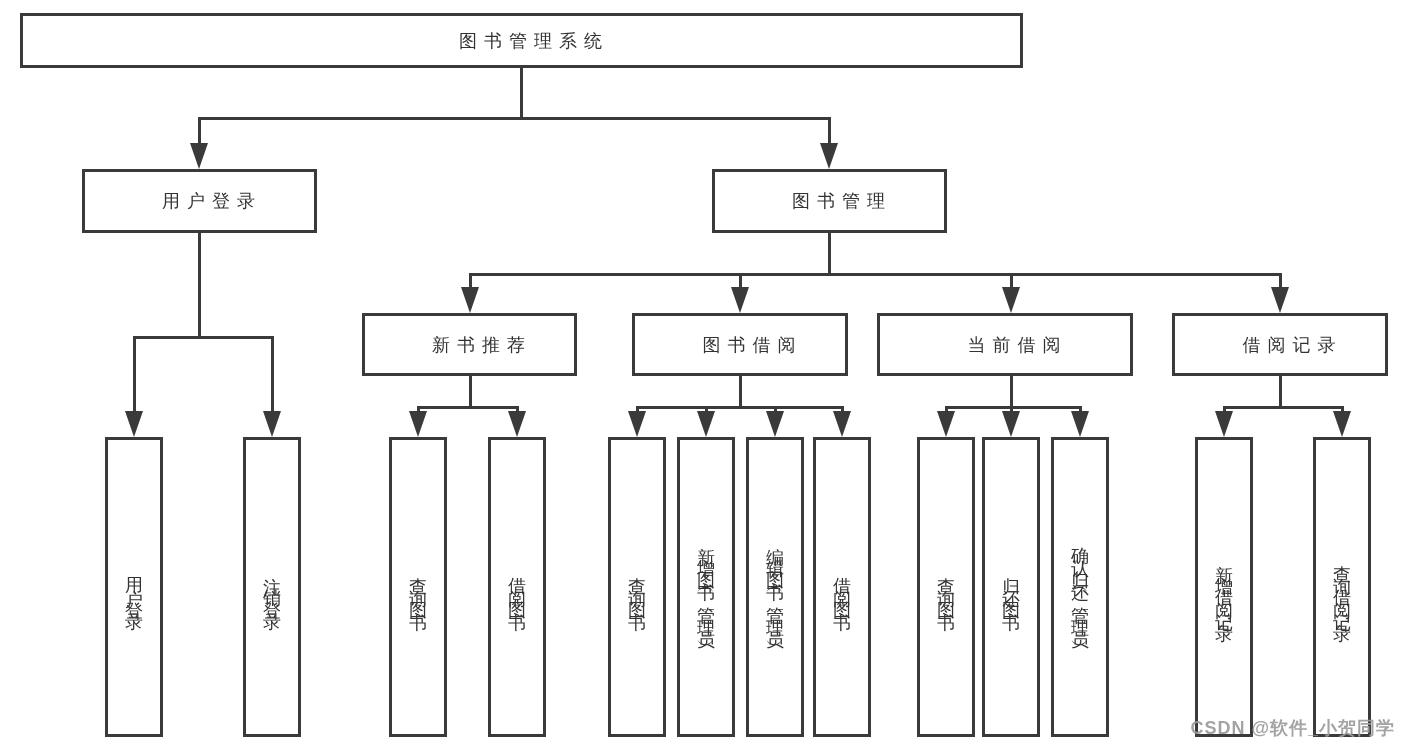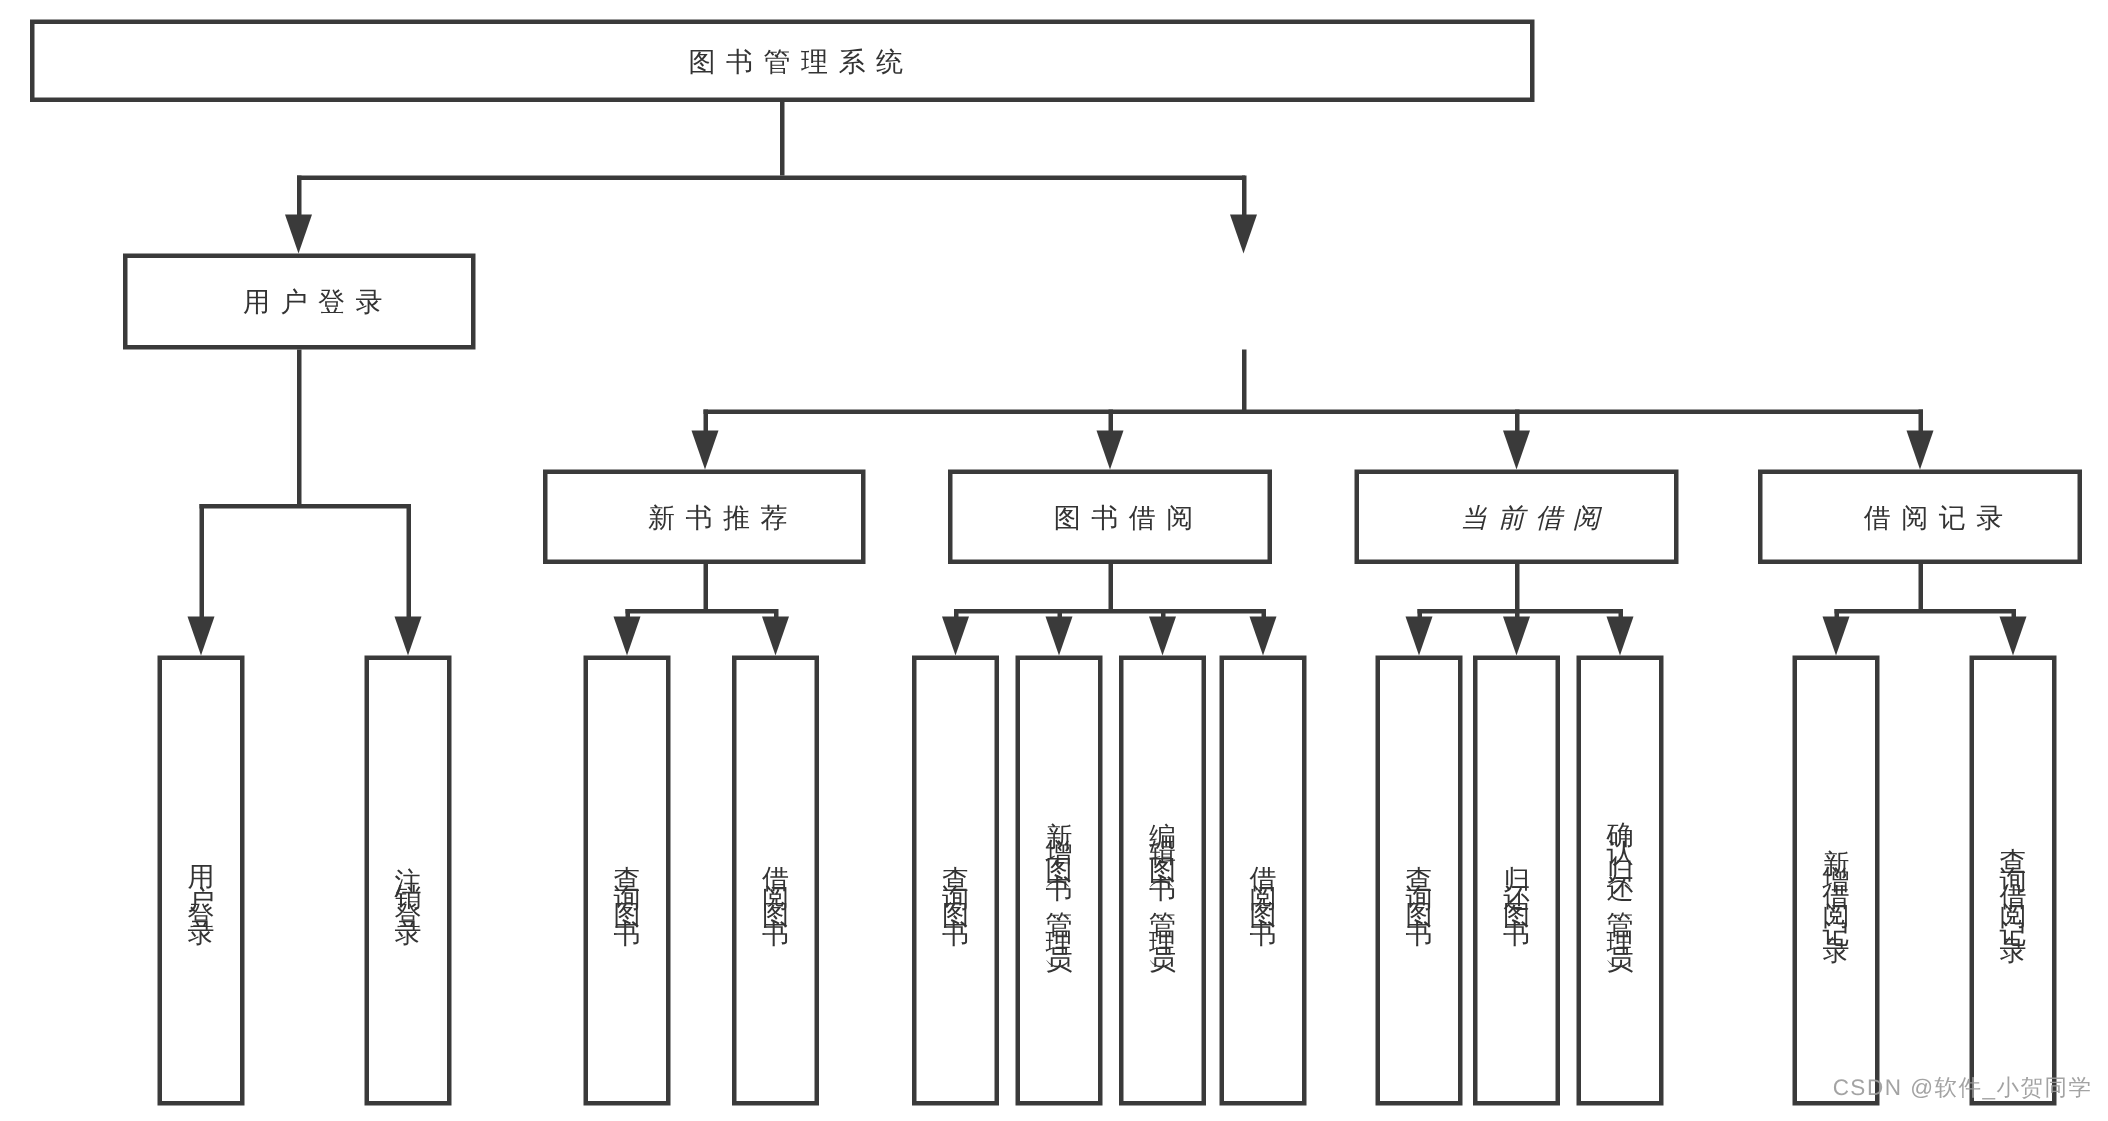--- a/index.html
+++ b/index.html
@@ -22,36 +22,38 @@
     font-size:18px; letter-spacing:12px; line-height:1;
   }
   .cline { position:absolute; background:var(--line); }
   .arrowhead {
     position:absolute; width:0; height:0; background:transparent;
     border-left:9px solid transparent; border-right:9px solid transparent;
     border-top:26px solid var(--line);
   }
   .watermark {
     position:absolute; top:716px; right:10px; z-index:10;
-    color:var(--wm); opacity:.92; font-size:15px; letter-spacing:1px;
+    color:var(--wm); opacity:.92; font-size:18px; letter-spacing:1px;
     white-space:nowrap;
+    font-weight:bold;
   }
 </style>
 </head>
 <body>
 
 <div id="canvas">
 
   <div class="node" style="left:20px; top:13px; width:1003px; height:55px;">图书管理系统</div>
 
   <div class="node" style="left:82px; top:169px; width:235px; height:64px;">用户登录</div>
+  <div class="node" style="left:712px; top:169px; width:235px; height:64px;">图书管理</div>
 
   <div class="node" style="left:632px; top:313px; width:216px; height:63px;">图书借阅</div>
   <div class="node" style="left:362px; top:313px; width:215px; height:63px;">新书推荐</div>
-  <div class="node" style="left:903px; top:313px; width:216px; height:63px;font-style:italic;">当前借阅</div>
+  <div class="node" style="left:877px; top:313px; width:256px; height:63px;">当前借阅</div>
   <div class="node" style="left:1172px; top:313px; width:216px; height:63px;text-align:right;">借阅记录</div>
 
   <div class="leaf" style="left:105px; top:437px; width:58px; height:300px;">用户登录</div>
   <div class="leaf" style="left:243px; top:437px; width:58px; height:300px;">注销登录</div>
   <div class="leaf" style="left:389px; top:437px; width:58px; height:300px;">查询图书</div>
   <div class="leaf" style="left:488px; top:437px; width:58px; height:300px;">借阅图书</div>
   <div class="leaf" style="left:608px; top:437px; width:58px; height:300px;">查询图书</div>
   <div class="leaf" style="left:677px; top:437px; width:58px; height:300px;">新增图书（管理员）</div>
   <div class="leaf" style="left:746px; top:437px; width:58px; height:300px;">编辑图书（管理员）</div>
   <div class="leaf" style="left:813px; top:437px; width:58px; height:300px;">借阅图书</div>

